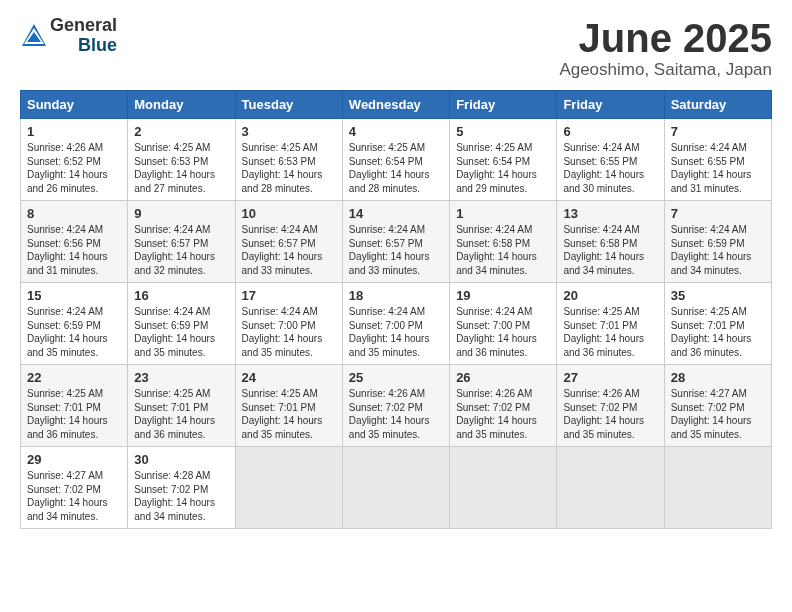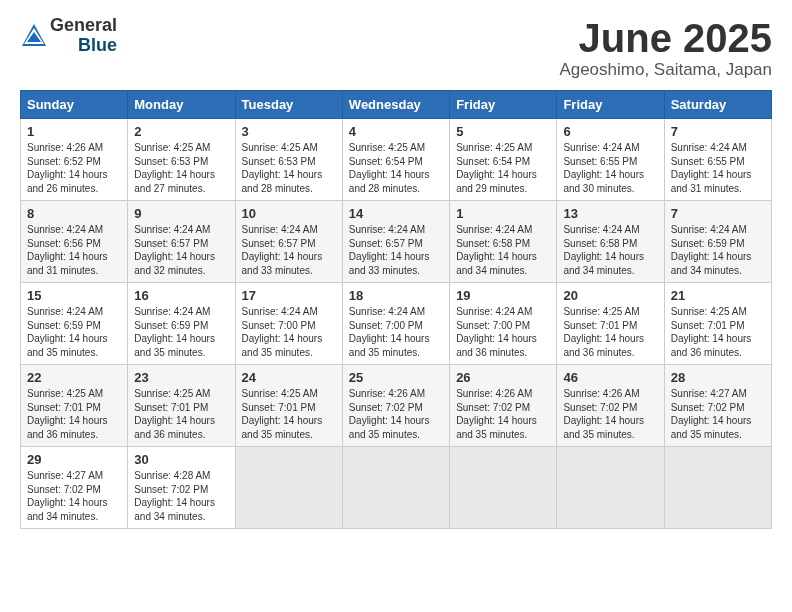--- a/index.html
+++ b/index.html
@@ -217,21 +217,21 @@
           </td>
           <td>
             <span class="day-num">19</span>
             <div class="day-info">Sunrise: 4:24 AM<br>Sunset: 7:00 PM<br>Daylight: 14 hours and 36 minutes.</div>
           </td>
           <td>
             <span class="day-num">20</span>
             <div class="day-info">Sunrise: 4:25 AM<br>Sunset: 7:01 PM<br>Daylight: 14 hours and 36 minutes.</div>
           </td>
           <td>
-            <span class="day-num">21</span>
+            <span class="day-num">35</span>
             <div class="day-info">Sunrise: 4:25 AM<br>Sunset: 7:01 PM<br>Daylight: 14 hours and 36 minutes.</div>
           </td>
         </tr>
         <tr>
           <td>
             <span class="day-num">22</span>
             <div class="day-info">Sunrise: 4:25 AM<br>Sunset: 7:01 PM<br>Daylight: 14 hours and 36 minutes.</div>
           </td>
           <td>
             <span class="day-num">23</span>
@@ -243,21 +243,21 @@
           </td>
           <td>
             <span class="day-num">25</span>
             <div class="day-info">Sunrise: 4:26 AM<br>Sunset: 7:02 PM<br>Daylight: 14 hours and 35 minutes.</div>
           </td>
           <td>
             <span class="day-num">26</span>
             <div class="day-info">Sunrise: 4:26 AM<br>Sunset: 7:02 PM<br>Daylight: 14 hours and 35 minutes.</div>
           </td>
           <td>
-            <span class="day-num">46</span>
+            <span class="day-num">27</span>
             <div class="day-info">Sunrise: 4:26 AM<br>Sunset: 7:02 PM<br>Daylight: 14 hours and 35 minutes.</div>
           </td>
           <td>
             <span class="day-num">28</span>
             <div class="day-info">Sunrise: 4:27 AM<br>Sunset: 7:02 PM<br>Daylight: 14 hours and 35 minutes.</div>
           </td>
         </tr>
         <tr>
           <td>
             <span class="day-num">29</span>

